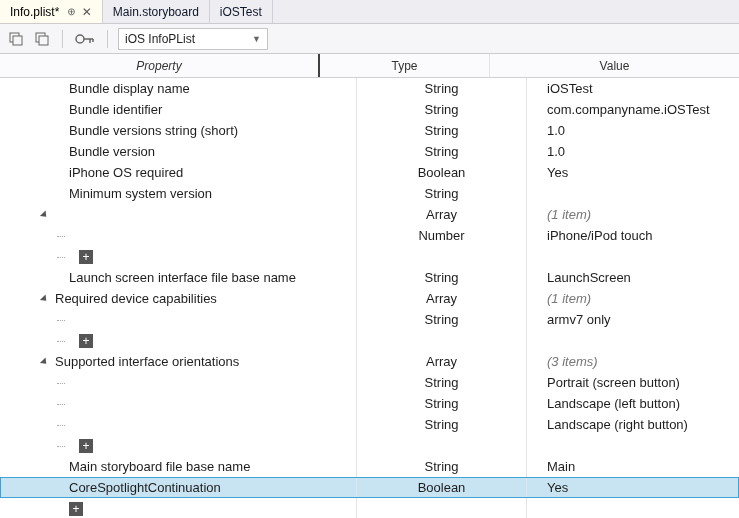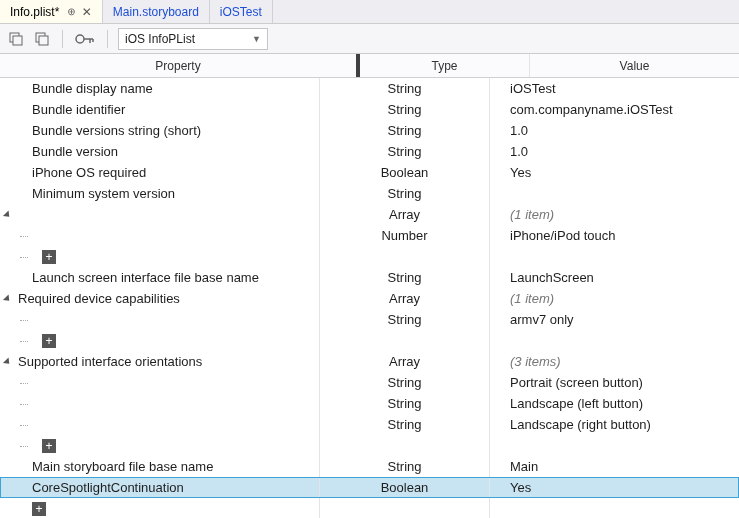--- a/index.html
+++ b/index.html
@@ -18,21 +18,21 @@
     height: 24px;
     background: #eeeef2;
     border-bottom: 1px solid #ccc;
   }
   .tab {
     display: flex;
     align-items: center;
     padding: 0 10px;
     height: 100%;
     font-size: 12px;
-    color: #1d4ed8;
+    color: #0f172a;
     border-right: 1px solid #d0d0d8;
     cursor: pointer;
   }
   .tab.active {
     background: #fffdf0;
     color: #000;
   }
   .tab .pin {
     margin-left: 8px;
     font-size: 10px;
@@ -80,32 +80,33 @@
     font-size: 12px;
   }
   .header-row {
     display: flex;
     height: 24px;
     border-bottom: 1px solid #cfcfd4;
     background: #fbfbfd;
     font-size: 12px;
     color: #333;
   }
-  .col-prop { width: 360px; border-right: 4px solid #404040; display:flex; align-items:center; justify-content:center;}
+  .col-prop { width: 320px; border-right: 2px solid #404040; display:flex; align-items:center; justify-content:center;font-style:italic;}
   .col-type { width: 170px; border-right: 1px solid #e4e4e8; display:flex; align-items:center; justify-content:center;}
   .col-val  { flex: 1; display:flex; align-items:center; padding-left: 20px;}
   .header-row .col-val { justify-content:center; padding-left:0;}
   .grid {
     display: flex;
     flex-direction: column;
   }
   .row {
     display: flex;
     height: 21px;
     align-items: stretch;
+    padding-left: 37px;
   }
   .row.selected {
     background: #c8e4f2;
     outline: 1px solid #3ba3d6;
     outline-offset: -1px;
   }
   .prop-cell {
     width: 320px;
     border-right: 1px solid #e4e4e8;
     display: flex;

